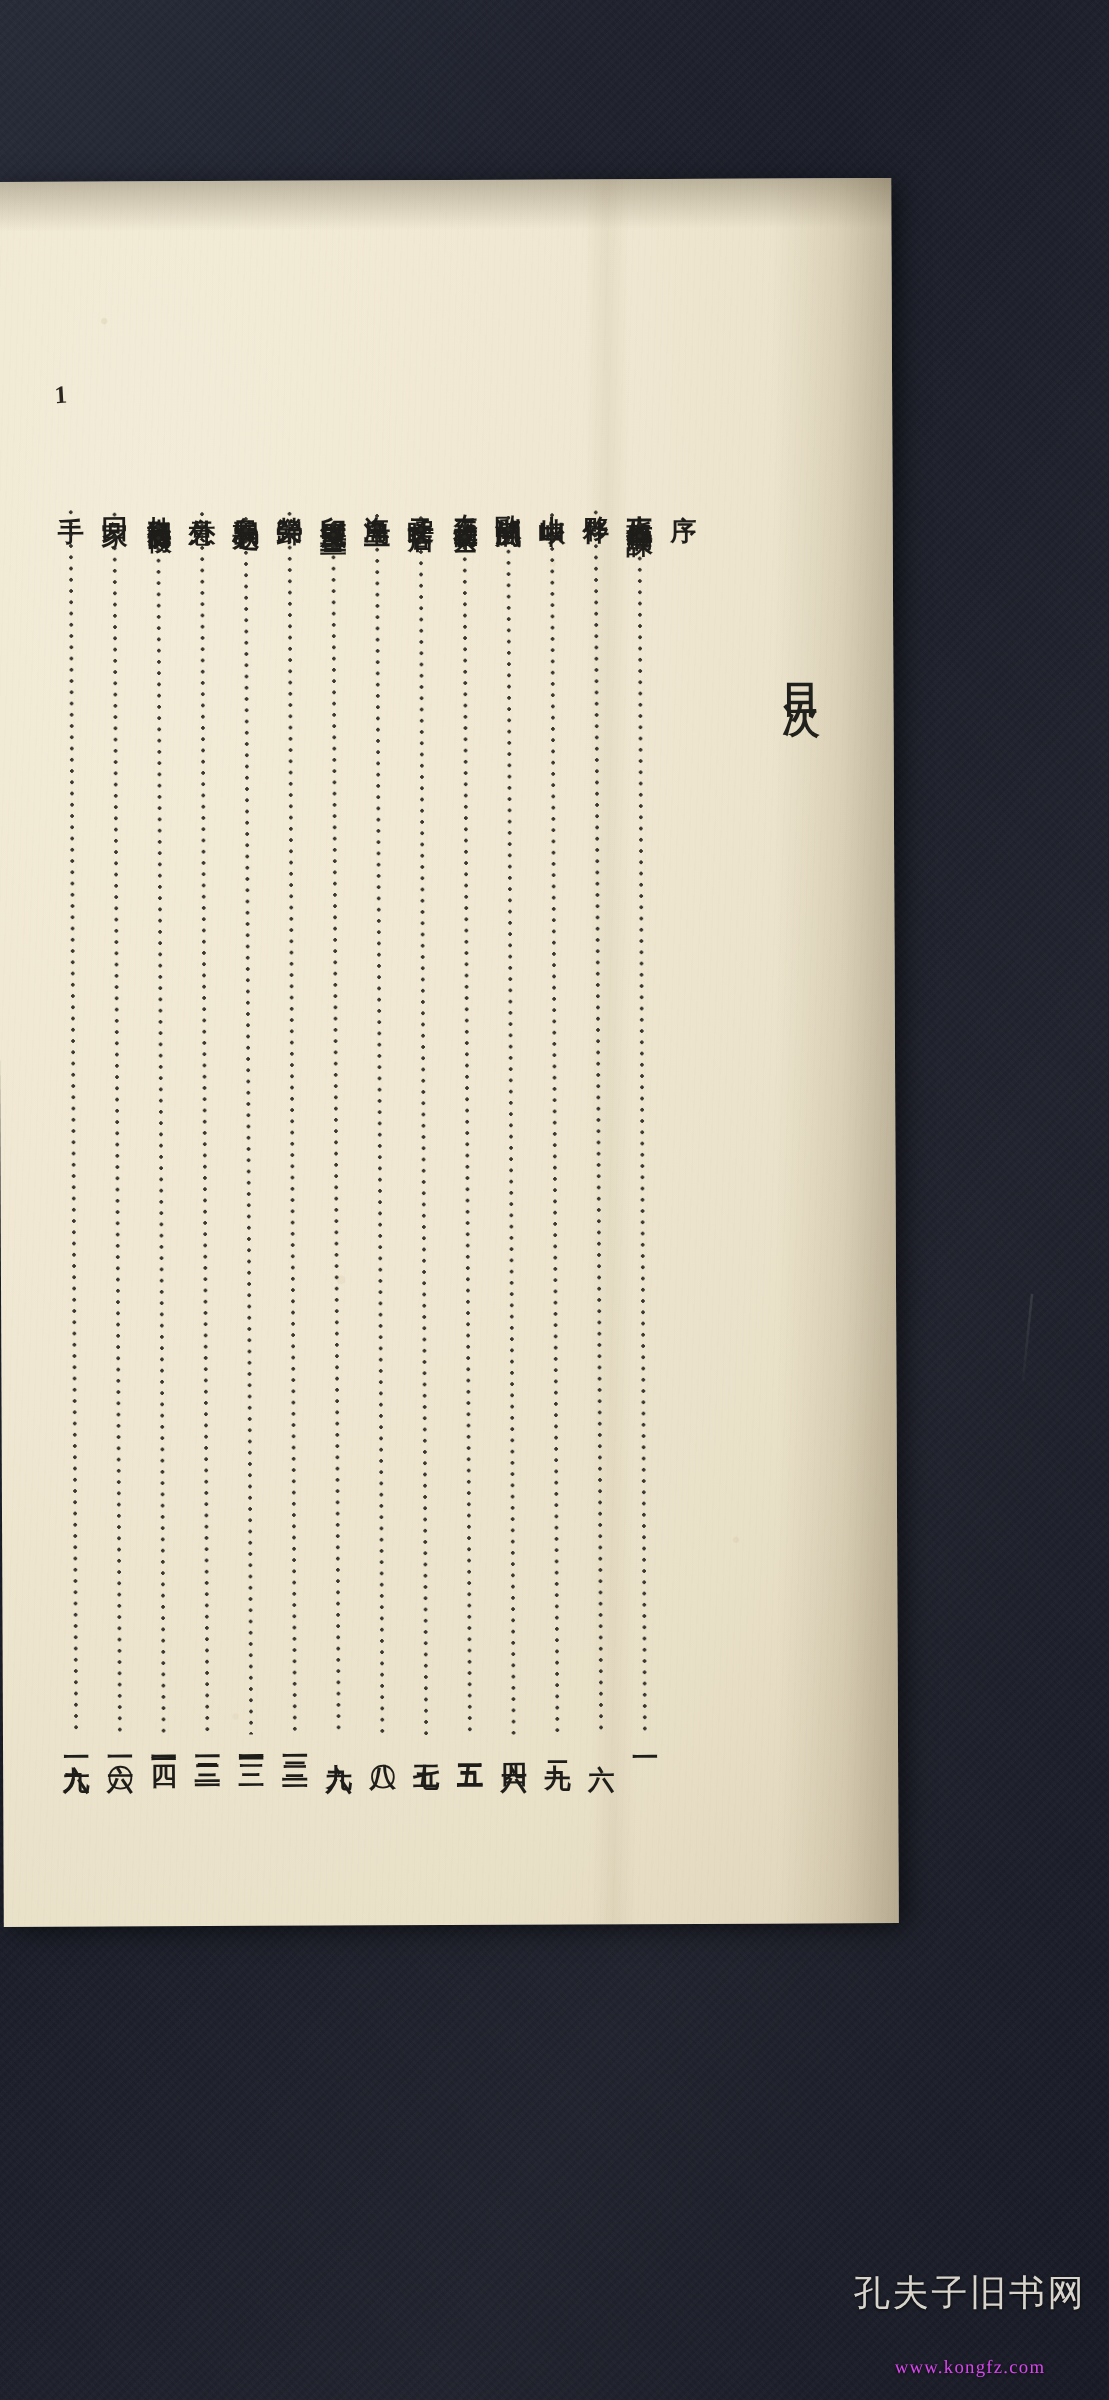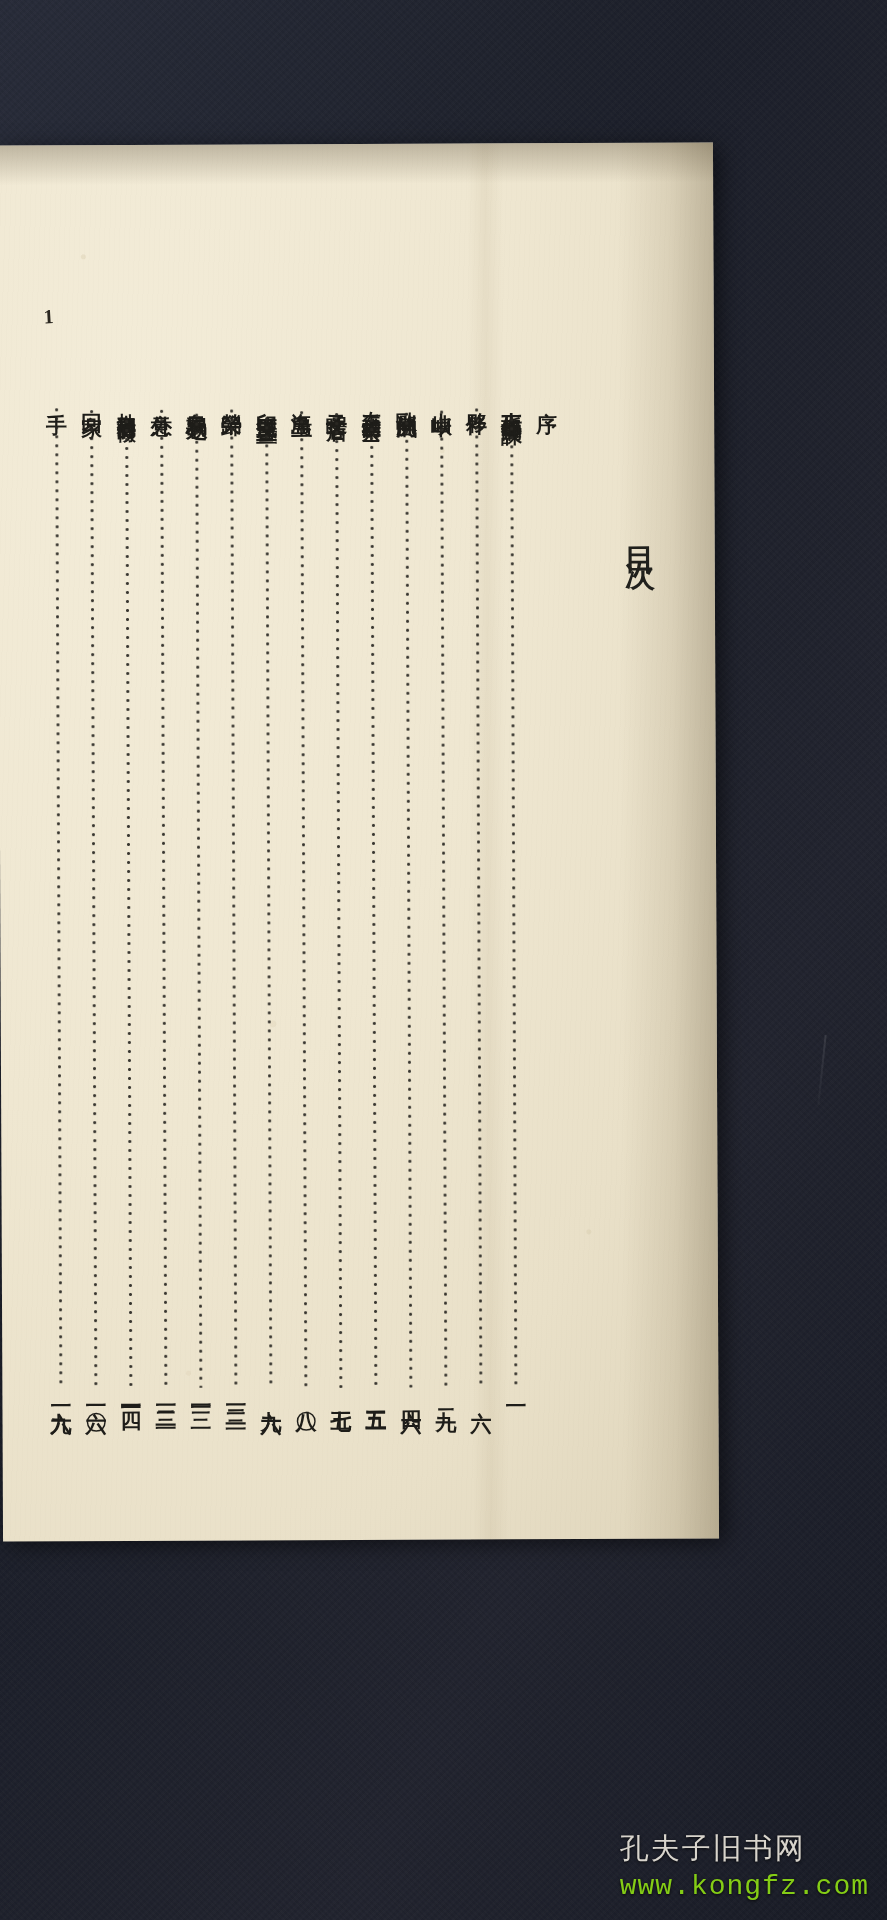--- a/index.html
+++ b/index.html
@@ -173,35 +173,36 @@
     line-height: 1.05;
     letter-spacing: 1px;
     white-space: nowrap;
   }
 
   
   #watermark {
     position: absolute;
     right: 18px;
     bottom: 16px;
-    text-align: left;
+    text-align: center;
     color: #d8d4cc;
-    font-family: Liberation Mono, monospace;
+    font-family: Liberation Serif, serif;
     line-height: 1.25;
     text-shadow: 0 1px 3px rgba(0,0,0,0.8);
   }
   #wm-cn {
     font-size: 29px;
     letter-spacing: 2px;
     font-weight: 400;
   }
   #wm-url {
-    font-size: 28px;
+    font-size: 15px;
     letter-spacing: 1px;
-    color: #84cc16;
+    color: #d946ef;
+    margin-top: 32px;
   }
   
   #sidemark {
     position: absolute;
     right: 64px;
     top: 1035px;
     width: 2px;
     height: 70px;
     background: linear-gradient(to bottom, rgba(255,255,255,0.10), rgba(255,255,255,0.02));
     transform: rotate(6deg);

